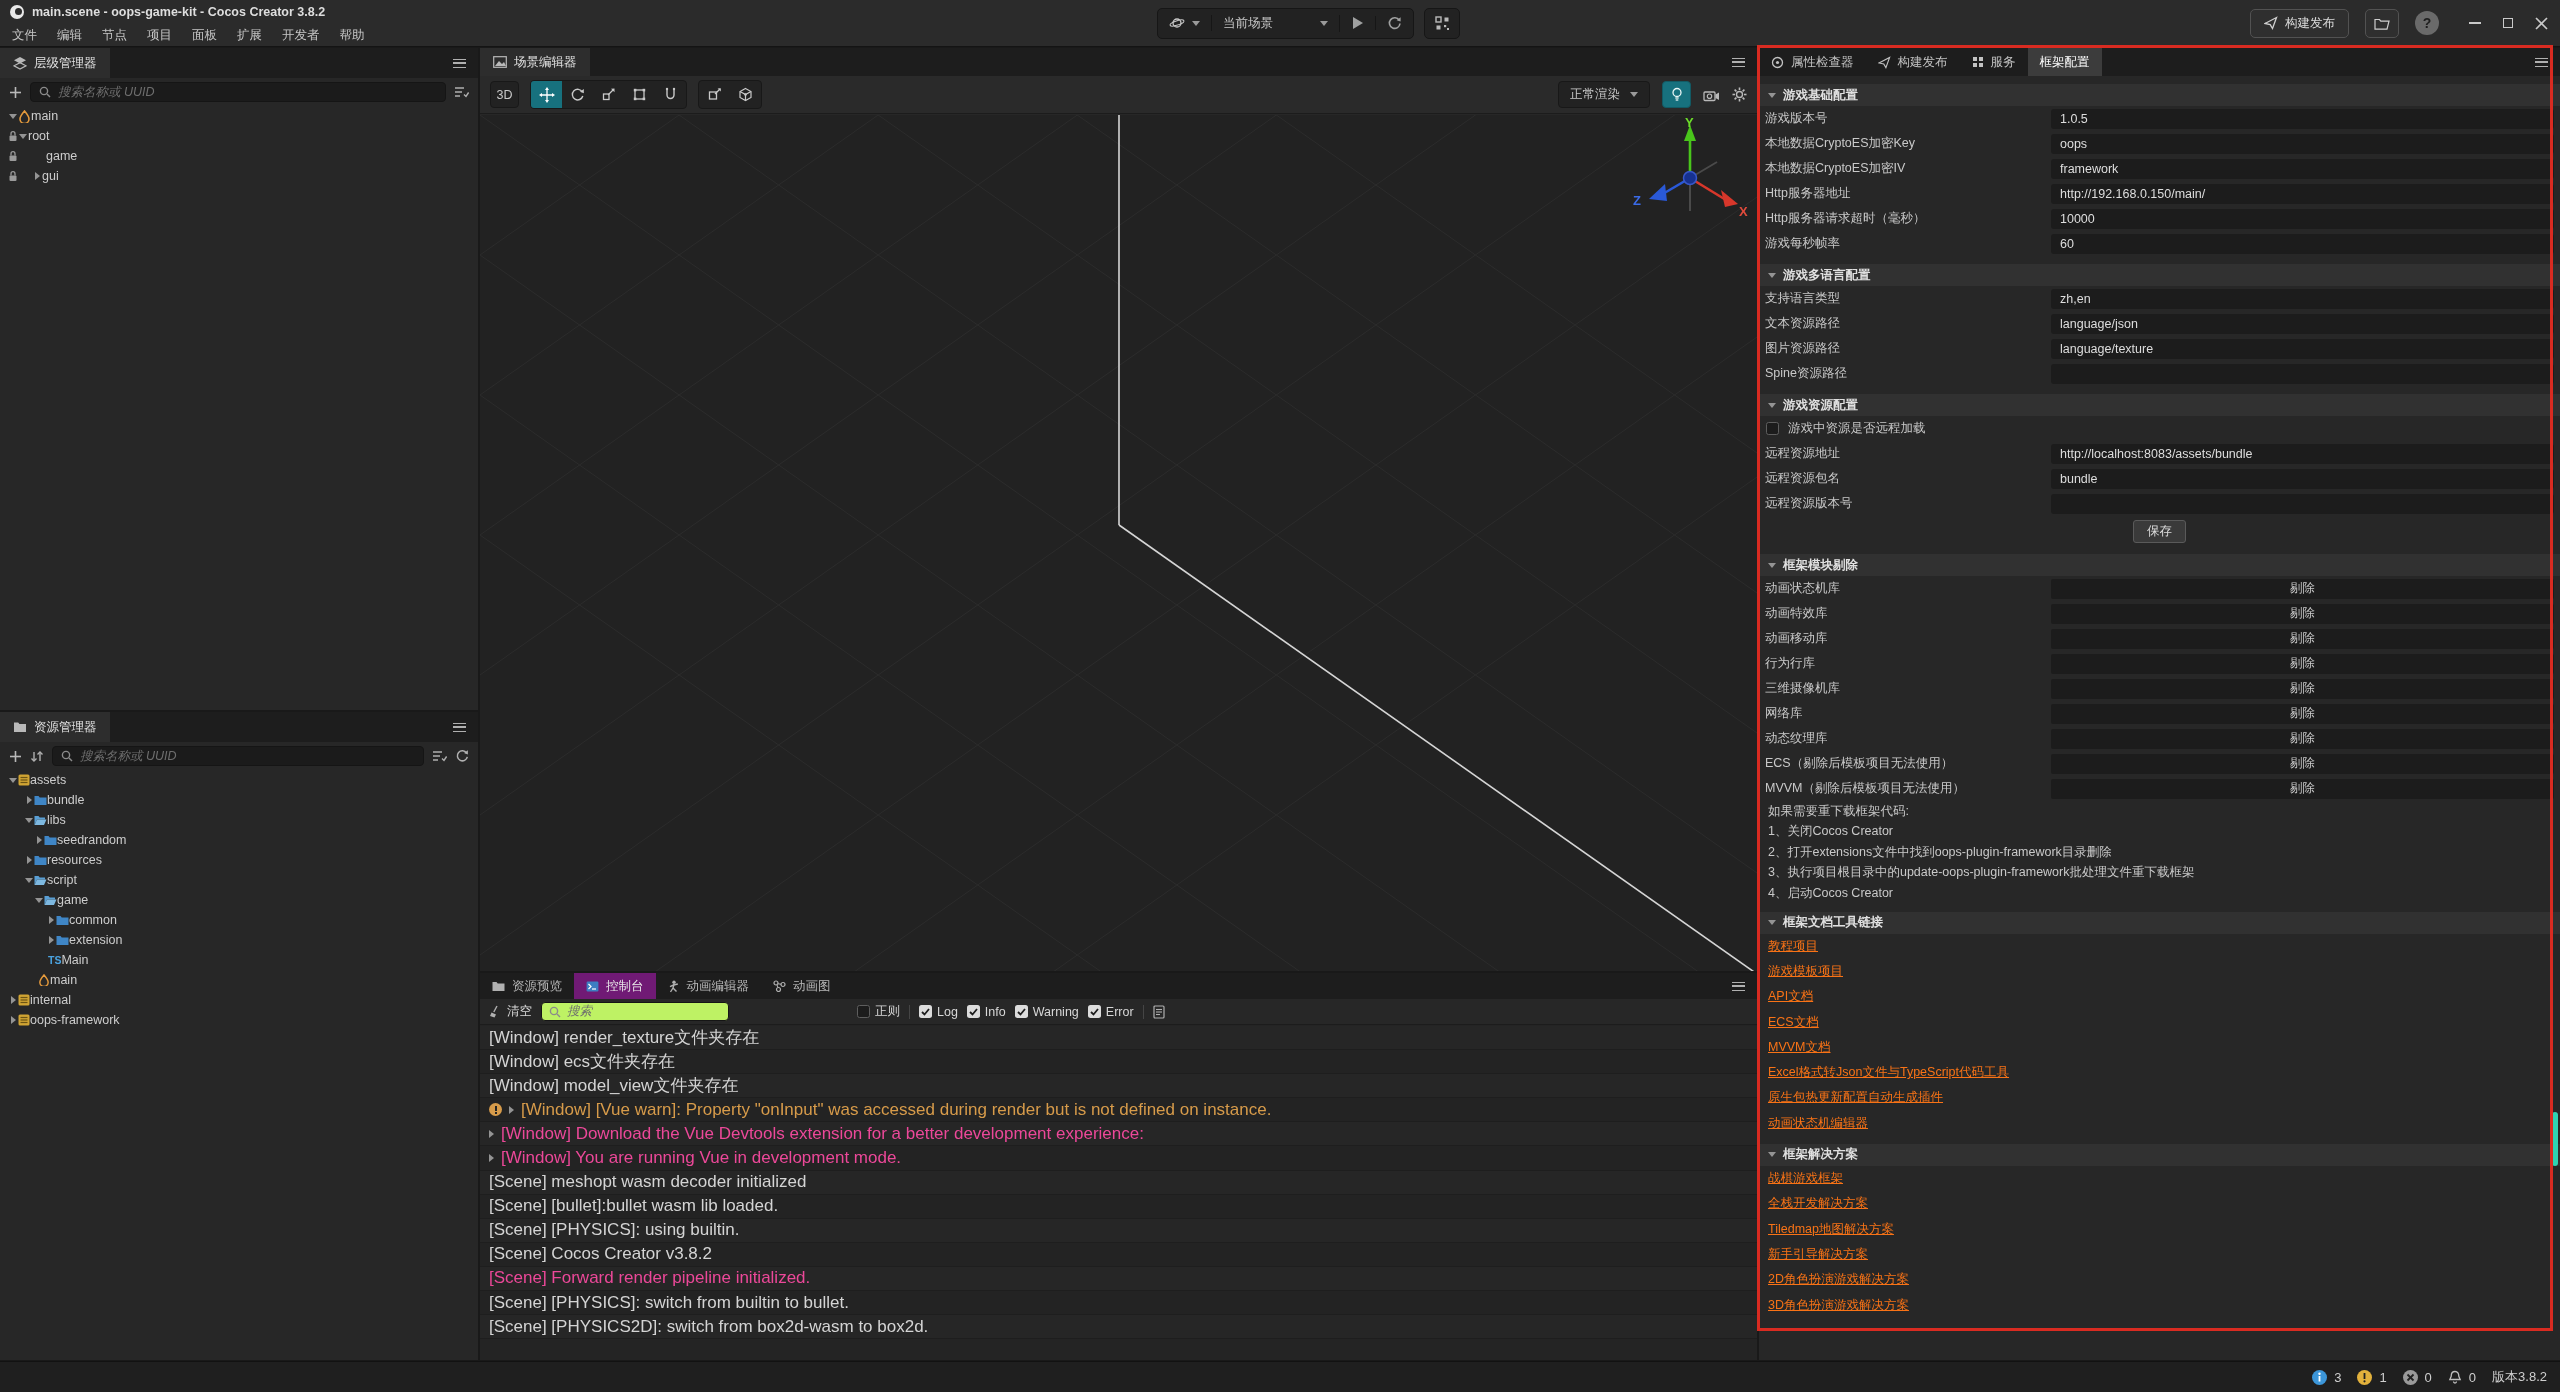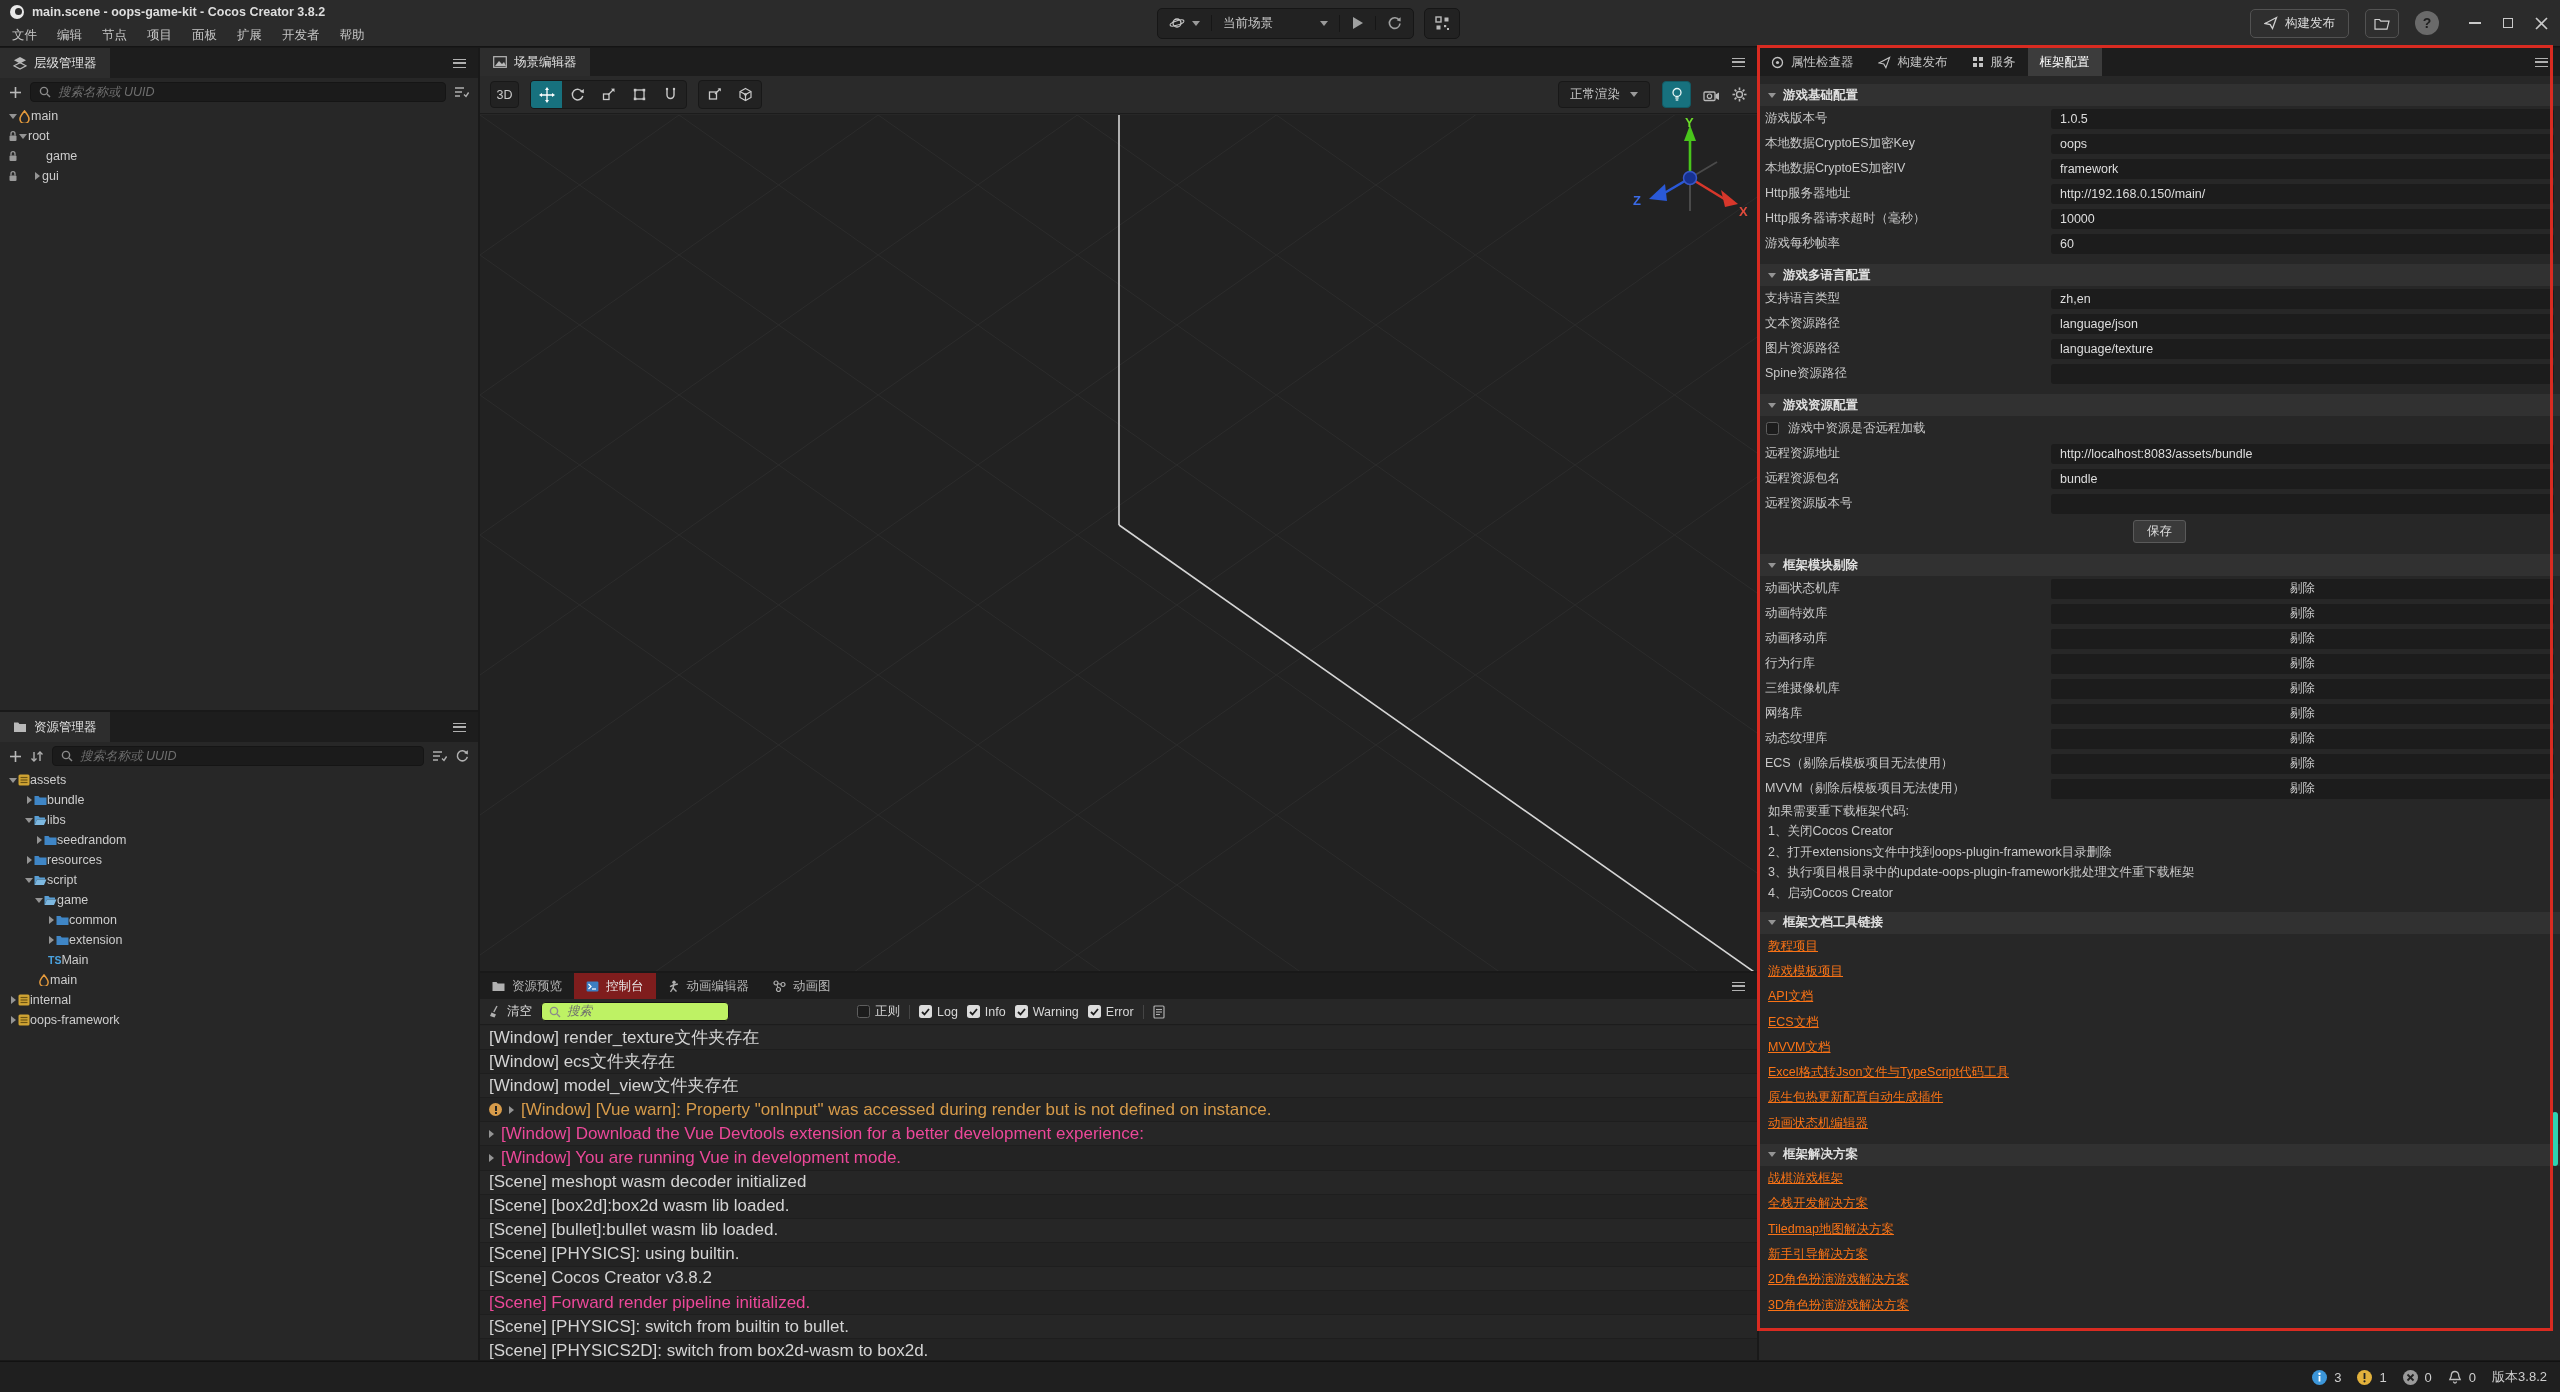--- a/index.html
+++ b/index.html
@@ -52,21 +52,21 @@
   .tool-group {display:flex;background:#222;border:1px solid #181818;border-radius:4px;overflow:hidden}
   .tool {width:31px;height:27px;display:flex;align-items:center;justify-content:center}
   .tool.sel {background:#17717e}
   .sq.teal {background:#17717e;border-color:#125a64}
   .s-right {margin-left:auto;display:flex;align-items:center;gap:12px}
   .viewport {position:absolute;left:0;top:67px;right:0;bottom:0;background:#222;overflow:hidden}
   
   #consolep {left:480px;top:973px;width:1277px;height:387px;background:#242424}
   .ctabbar {height:26px;background:#1d1d1d;display:flex;align-items:stretch}
   .ctab {display:flex;align-items:center;gap:7px;padding:0 12px;color:#b8b8b8}
-  .ctab.sel {background:#7f1d1d;color:#e9e9e9}
+  .ctab.sel {background:#701a75;color:#e9e9e9}
   .ctools {height:26px;display:flex;align-items:center;gap:9px;padding:0 9px;background:#272727;border-bottom:1px solid #1c1c1c}
   .csearch {width:188px;height:19px;background:#bef264;border:1px solid #151515;border-radius:4px;display:flex;align-items:center;gap:6px;padding:0 7px}
   .cb {width:13px;height:13px;border-radius:2.5px;flex:none;display:flex;align-items:center;justify-content:center}
   .cb.on {background:#dcdcdc}
   .cb.off {background:#1c1c1c;border:1px solid #5e5e5e}
   .filt {display:flex;align-items:center;gap:5px;color:#d8d8d8}
   .vdiv {width:1px;height:14px;background:#454545}
   .clog {position:absolute;top:53px;left:0;right:0;bottom:0;font-size:17px}
   .msg {height:24.1px;display:flex;align-items:center;gap:7px;padding-left:9px;border-bottom:1px solid #1e1e1e;color:#d4d4d4;background:#262626}
   .msg:nth-child(even) {background:#232323}
@@ -687,23 +687,20 @@
         <span>[Window] Download the Vue Devtools extension for a better development experience:</span>
       </div>
       <div class="msg info">
         <span class="tri-r"></span>
         <span>[Window] You are running Vue in development mode.</span>
       </div>
       <div class="msg">
           <span>[Scene] meshopt wasm decoder initialized</span>
         </div>
       <div class="msg">
-          <span>[Scene] [box2d]:box2d wasm lib loaded.</span>
-        </div>
-      <div class="msg">
           <span>[Scene] [bullet]:bullet wasm lib loaded.</span>
         </div>
       <div class="msg">
           <span>[Scene] [PHYSICS]: using builtin.</span>
         </div>
       <div class="msg">
           <span>[Scene] Cocos Creator v3.8.2</span>
         </div>
       <div class="msg info">
           <span>[Scene] Forward render pipeline initialized.</span>

